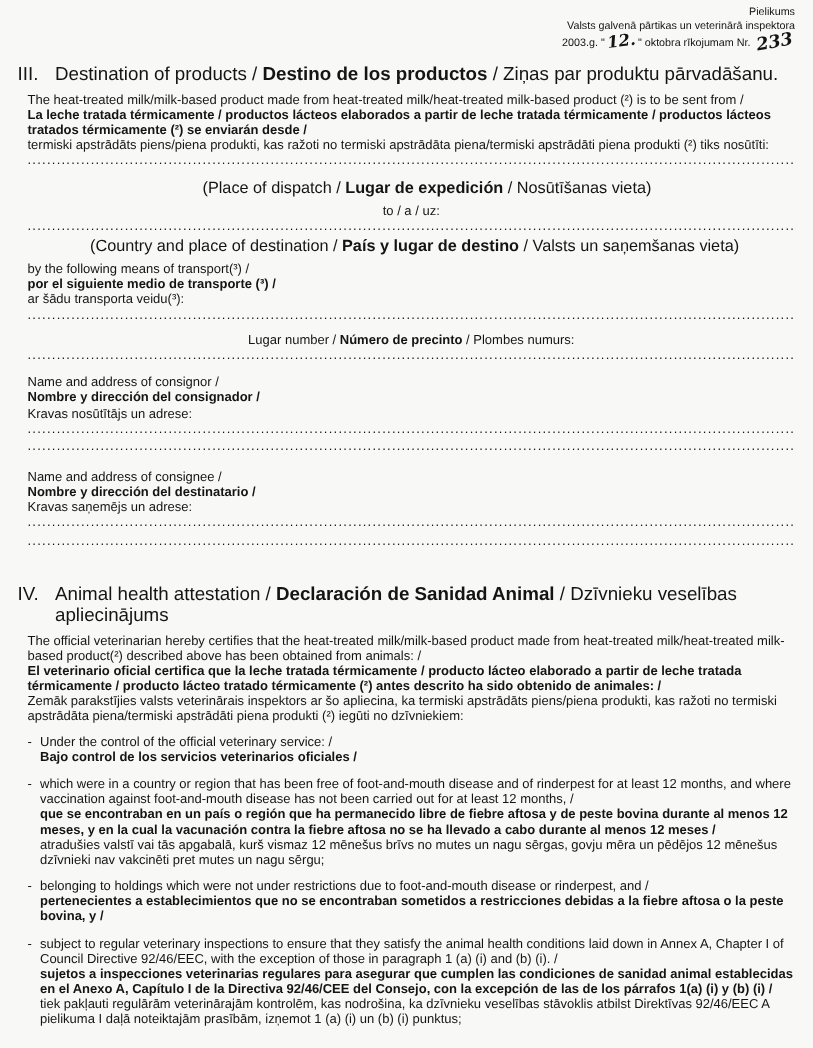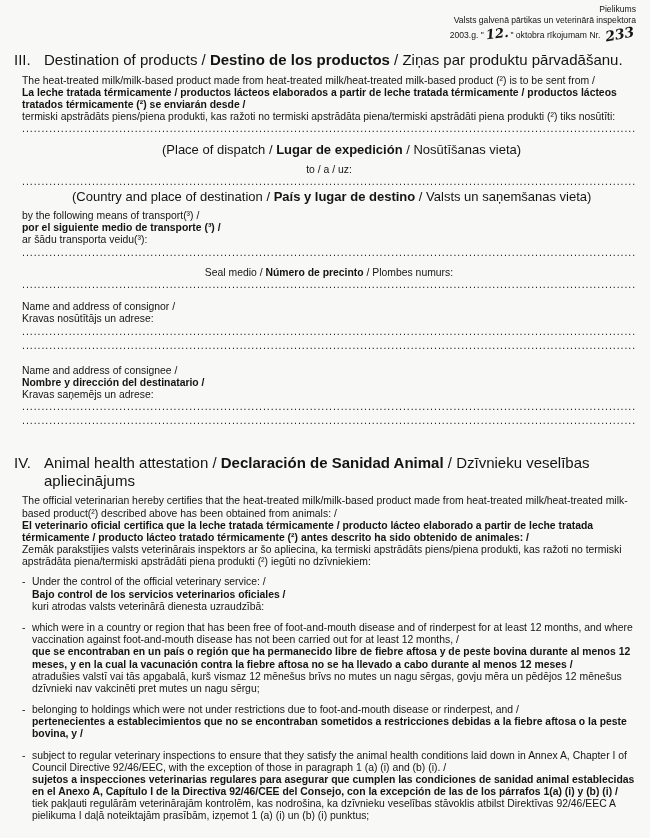--- a/index.html
+++ b/index.html
@@ -83,24 +83,25 @@
 
   <div class="fill-row leader to-row"><span>to / a / uz: </span><span class="dots"></span></div>
   <div class="note note-dest"><span>(Country and place of destination / </span><span class="es">País y lugar de destino</span><span> / Valsts un saņemšanas vieta)</span></div>
 
   <div class="para">
     <span class="lang">by the following means of transport(³) /</span>
     <span class="lang es">por el siguiente medio de transporte (³) /</span>
     <div class="leader"><span>ar šādu transporta veidu(³): </span><span class="dots"></span></div>
   </div>
 
-  <div class="fill-row leader seal-row"><span>Seal medio / </span><span class="es">Número de precinto</span><span> / Plombes numurs: </span><span class="dots"></span></div>
+  <div class="fill-row leader seal-row"><span>Lugar number / </span><span class="es">Número de precinto</span><span> / Plombes numurs: </span><span class="dots"></span></div>
 
   <div class="addr-block">
     <span class="lang">Name and address of consignor /</span>
+    <span class="lang es">Nombre y dirección del consignador /</span>
     <div class="leader"><span>Kravas nosūtītājs un adrese: </span><span class="dots"></span></div>
     <div class="dotrow"></div>
   </div>
 
   <div class="addr-block">
     <span class="lang">Name and address of consignee /</span>
     <span class="lang es">Nombre y dirección del destinatario /</span>
     <div class="leader"><span>Kravas saņemējs un adrese: </span><span class="dots"></span></div>
     <div class="dotrow"></div>
   </div>
@@ -114,21 +115,20 @@
     <span class="lang">The official veterinarian hereby certifies that the heat-treated milk/milk-based product made from heat-treated milk/heat-treated milk-based product(²) described above has been obtained from animals: /</span>
     <span class="lang es">El veterinario oficial certifica que la leche tratada térmicamente / producto lácteo elaborado a partir de leche tratada térmicamente / producto lácteo tratado térmicamente (²) antes descrito ha sido obtenido de animales: /</span>
     <span class="lang">Zemāk parakstījies valsts veterinārais inspektors ar šo apliecina, ka termiski apstrādāts piens/piena produkti, kas ražoti no termiski apstrādāta piena/termiski apstrādāti piena produkti (²) iegūti no dzīvniekiem:</span>
   </div>
 
   <div class="dash-item">
     <span class="dash">-</span>
     <span class="dash-body">
       <span class="lang">Under the control of the official veterinary service: /</span>
       <span class="lang es">Bajo control de los servicios veterinarios oficiales /</span>
-      <span class="lang">kuri atrodas valsts veterinārā dienesta uzraudzībā:</span>
     </span>
   </div>
 
   <div class="dash-item">
     <span class="dash">-</span>
     <span class="dash-body">
       <span class="lang">which were in a country or region that has been free of foot-and-mouth disease and of rinderpest for at least 12 months, and where vaccination against foot-and-mouth disease has not been carried out for at least 12 months, /</span>
       <span class="lang es">que se encontraban en un país o región que ha permanecido libre de fiebre aftosa y de peste bovina durante al menos 12 meses, y en la cual la vacunación contra la fiebre aftosa no se ha llevado a cabo durante al menos 12 meses /</span>
       <span class="lang">atradušies valstī vai tās apgabalā, kurš vismaz 12 mēnešus brīvs no mutes un nagu sērgas, govju mēra un pēdējos 12 mēnešus dzīvnieki nav vakcinēti pret mutes un nagu sērgu;</span>
     </span>

